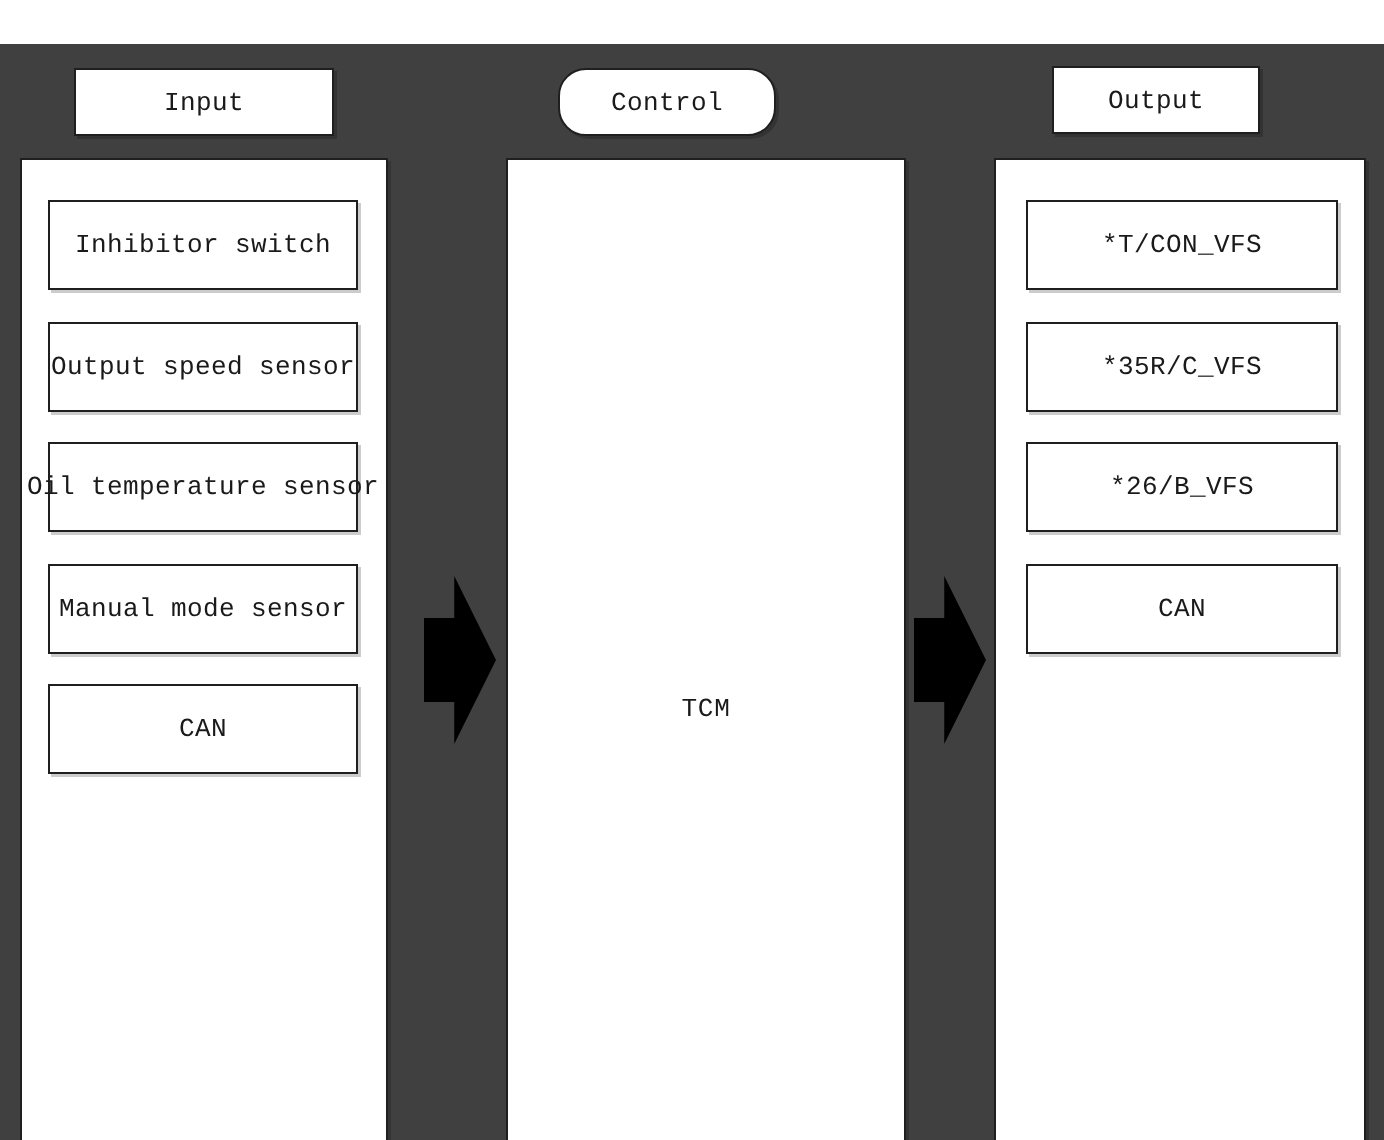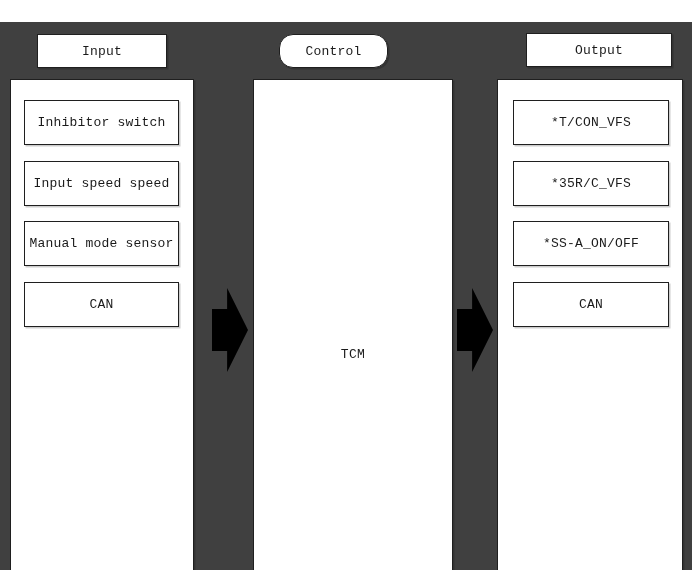--- a/index.html
+++ b/index.html
@@ -26,21 +26,21 @@
     background: #ffffff;
     box-shadow: 1.5px 1.5px 0 rgba(0,0,0,0.20);
     display: flex;
     align-items: center;
     justify-content: center;
     font-size: 13px;
     letter-spacing: 0.2px;
   }
   #hdr-input   { left: 37px;  width: 130px; }
   #hdr-control { left: 279px; width: 109px; border-radius: 14px; }
-  #hdr-output  { left: 526px; width: 146px; top: 11px; }
+  #hdr-output  { left: 526px; width: 104px; top: 11px; }
 
   .group {
     position: absolute;
     top: 57px;
     height: 503px;
     box-sizing: border-box;
     border: 1px solid #1f1f1f;
     background: #ffffff;
     box-shadow: 1.5px 1.5px 0 rgba(0,0,0,0.18);
   }
@@ -98,36 +98,37 @@
 
 <div class="page">
 
   <div class="hdr" id="hdr-input">Input</div>
   <div class="hdr" id="hdr-control">Control</div>
   <div class="hdr" id="hdr-output">Output</div>
 
   <div class="group" id="grp-input">
     <div class="items">
       <div class="item">Inhibitor switch</div>
-      <div class="item">Input speed speed</div>
+      <div class="item">Output speed sensor</div>
+      <div class="item">Oil temperature sensor</div>
       <div class="item">Manual mode sensor</div>
       <div class="item">CAN</div>
     </div>
   </div>
 
   <div class="arrow" id="arrow-1"></div>
 
   <div class="group" id="grp-control">
     <div class="tcm-label">TCM</div>
   </div>
 
   <div class="arrow" id="arrow-2"></div>
 
   <div class="group" id="grp-output">
     <div class="items">
       <div class="item">*T/CON_VFS</div>
       <div class="item">*35R/C_VFS</div>
-      <div class="item">*SS-A_ON/OFF</div>
+      <div class="item">*26/B_VFS</div>
       <div class="item">CAN</div>
     </div>
   </div>
 
 </div>
 
 </body></html>

